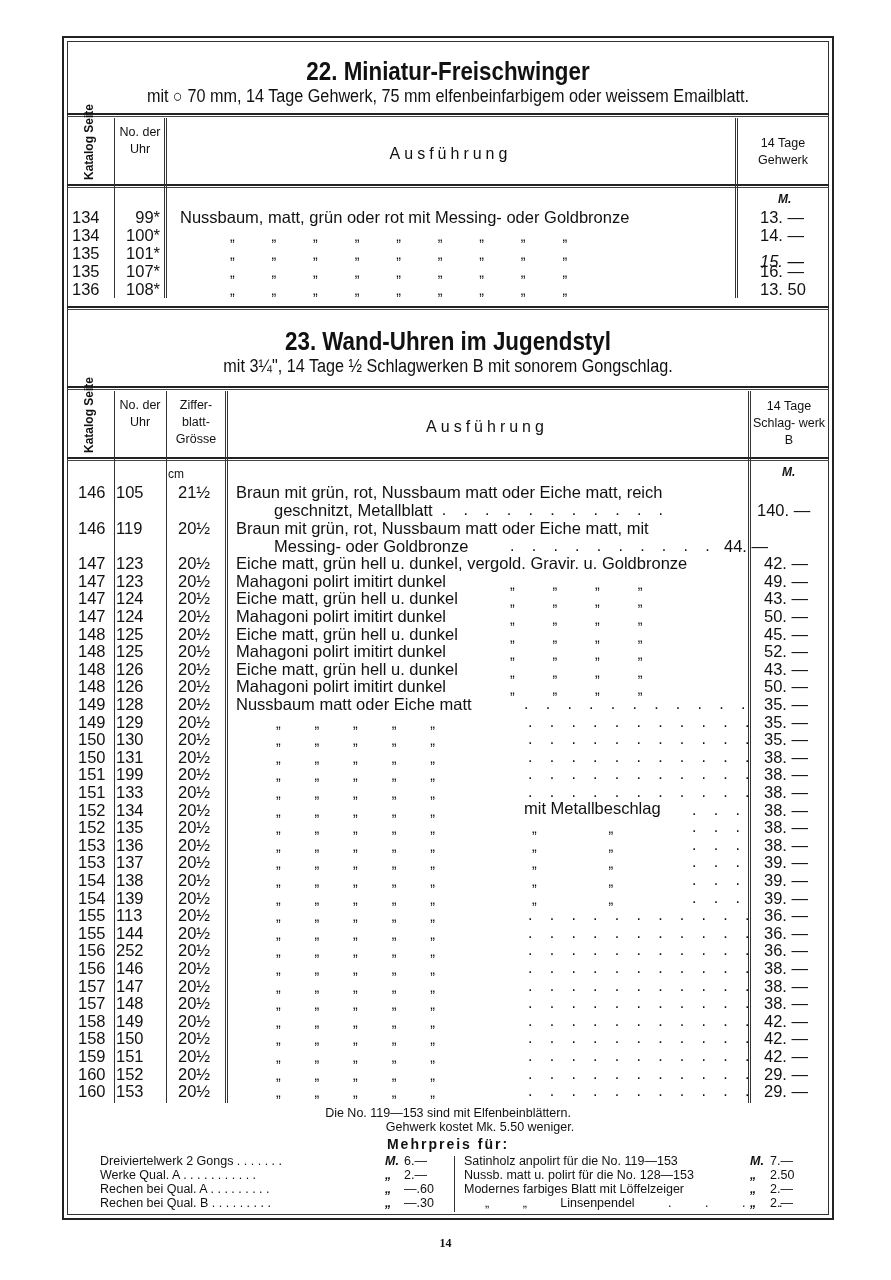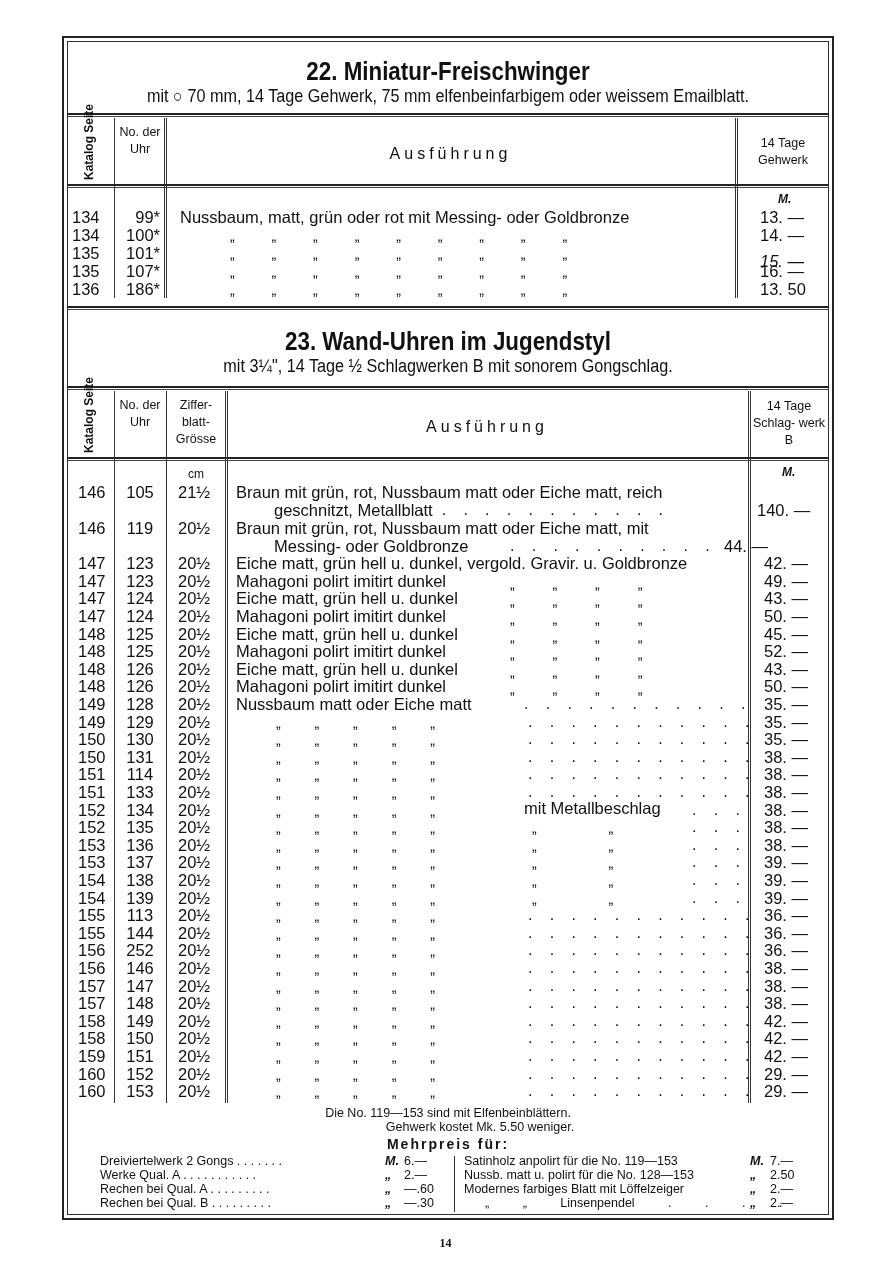--- a/index.html
+++ b/index.html
@@ -16,21 +16,21 @@
   .hr2 { position: absolute; left: 67px; width: 762px; height: 4px;
          border-top: 2px solid #222; border-bottom: 1px solid #444; box-sizing: border-box; }
   .vline { position: absolute; width: 0; border-left: 1px solid #333; }
   .vdbl { position: absolute; width: 3px; border-left: 1px solid #333; border-right: 1px solid #333; box-sizing: border-box; }
   .hdr { position: absolute; text-align: center; font-size: 12.5px; line-height: 17px; }
   .hdr-rot { position: absolute; transform: rotate(-90deg); font-size: 12px; font-weight: bold;
              line-height: 14px; text-align: center; white-space: nowrap; }
   .ausf { position: absolute; font-size: 16px; letter-spacing: 4px; text-align: center; }
   .cell { position: absolute; font-size: 16.5px; white-space: nowrap; line-height: 18px; }
   .r { text-align: right; }
-  .c { text-align: center; }
+  .c { text-align: left; }
   .ditto { position: absolute; font-size: 14px; white-space: nowrap; letter-spacing: 0; }
   .dots { position: absolute; font-size: 16px; white-space: nowrap; letter-spacing: 6.4px; }
   .mk { position: absolute; font-style: italic; font-weight: bold; font-size: 12px; }
   .note { position: absolute; left: 67px; width: 762px; text-align: center; font-size: 12.5px; line-height: 14px; }
   .mehr { position: absolute; left: 67px; width: 762px; text-align: center; font-size: 14px; font-weight: bold; letter-spacing: 2px; }
   .extra { position: absolute; font-size: 12.5px; white-space: nowrap; line-height: 14px; }
   .pageno { position: absolute; top: 1236px; left: 0; width: 891px; text-align: center; font-size: 12px; font-weight: bold; font-family: "Liberation Serif", serif; }
 </style>
 </head>
 <body>
@@ -65,21 +65,21 @@
     <div class="cell" style="left:760px; top:226px;">14. —</div>
     <div class="cell" style="left:72px; top:244px; width:36px;">135</div>
     <div class="cell r" style="left:116px; top:244px; width:44px;">101*</div>
     <div class="ditto" style="left:230px; top:246px; word-spacing:33px;">„ „ „ „ „ „ „ „ „</div>
     <div class="cell" style="left:760px; top:252px;font-style:italic;">15. —</div>
     <div class="cell" style="left:72px; top:262px; width:36px;">135</div>
     <div class="cell r" style="left:116px; top:262px; width:44px;">107*</div>
     <div class="ditto" style="left:230px; top:264px; word-spacing:33px;">„ „ „ „ „ „ „ „ „</div>
     <div class="cell" style="left:760px; top:262px;">16. —</div>
     <div class="cell" style="left:72px; top:280px; width:36px;">136</div>
-    <div class="cell r" style="left:116px; top:280px; width:44px;">186*</div>
+    <div class="cell r" style="left:116px; top:280px; width:44px;">108*</div>
     <div class="ditto" style="left:230px; top:282px; word-spacing:33px;">„ „ „ „ „ „ „ „ „</div>
     <div class="cell" style="left:760px; top:280px;">13. 50</div>
   </div>
 
 <div class="hr2" style="top:306px;"></div>
 
 <div class="title" style="top:326px;">23. Wand-Uhren im Jugendstyl</div>
 <div class="subtitle" style="top:356px;">mit 3¼", 14 Tage ½ Schlagwerken B mit sonorem Gongschlag.</div>
 <div class="hr2" style="top:386px;"></div>
 
@@ -178,21 +178,21 @@
     <div class="ditto" style="left:276px; top:732.2000000000003px; word-spacing:30px;">„ „ „ „ „</div>
     <div class="dots" style="left:528px; top:730.2000000000003px;">. . . . . . . . . . .</div>
     <div class="cell" style="left:764px; top:730.2000000000003px;">35. —</div>
     <div class="cell" style="left:78px; top:747.8000000000003px; width:34px;">150</div>
     <div class="cell c" style="left:116px; top:747.8000000000003px; width:48px;">131</div>
     <div class="cell" style="left:178px; top:747.8000000000003px;">20½</div>
     <div class="ditto" style="left:276px; top:749.8000000000003px; word-spacing:30px;">„ „ „ „ „</div>
     <div class="dots" style="left:528px; top:747.8000000000003px;">. . . . . . . . . . .</div>
     <div class="cell" style="left:764px; top:747.8000000000003px;">38. —</div>
     <div class="cell" style="left:78px; top:765.4000000000003px; width:34px;">151</div>
-    <div class="cell c" style="left:116px; top:765.4000000000003px; width:48px;">114</div>
+    <div class="cell c" style="left:116px; top:765.4000000000003px; width:48px;">199</div>
     <div class="cell" style="left:178px; top:765.4000000000003px;">20½</div>
     <div class="ditto" style="left:276px; top:767.4000000000003px; word-spacing:30px;">„ „ „ „ „</div>
     <div class="dots" style="left:528px; top:765.4000000000003px;">. . . . . . . . . . .</div>
     <div class="cell" style="left:764px; top:765.4000000000003px;">38. —</div>
     <div class="cell" style="left:78px; top:783.0000000000003px; width:34px;">151</div>
     <div class="cell c" style="left:116px; top:783.0000000000003px; width:48px;">133</div>
     <div class="cell" style="left:178px; top:783.0000000000003px;">20½</div>
     <div class="ditto" style="left:276px; top:785.0000000000003px; word-spacing:30px;">„ „ „ „ „</div>
     <div class="dots" style="left:528px; top:783.0000000000003px;">. . . . . . . . . . .</div>
     <div class="cell" style="left:764px; top:783.0000000000003px;">38. —</div>

